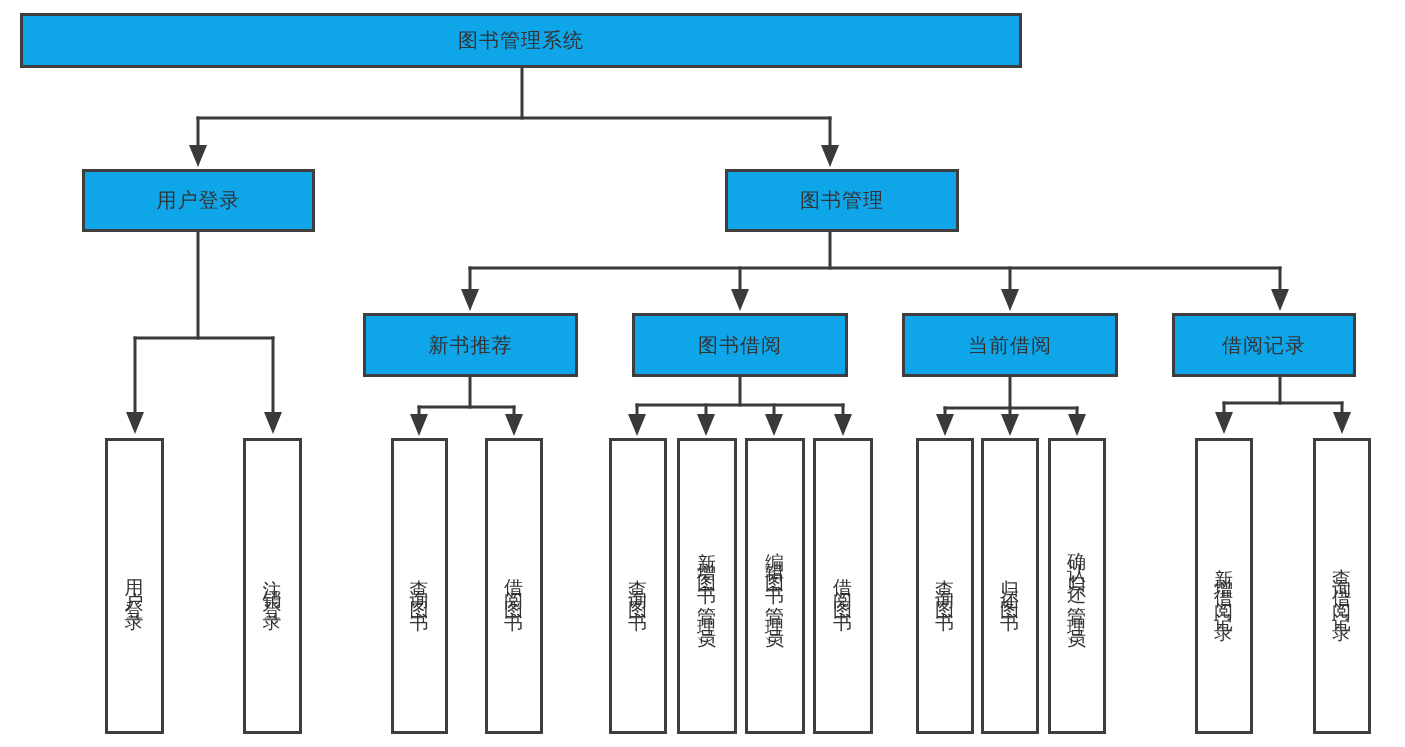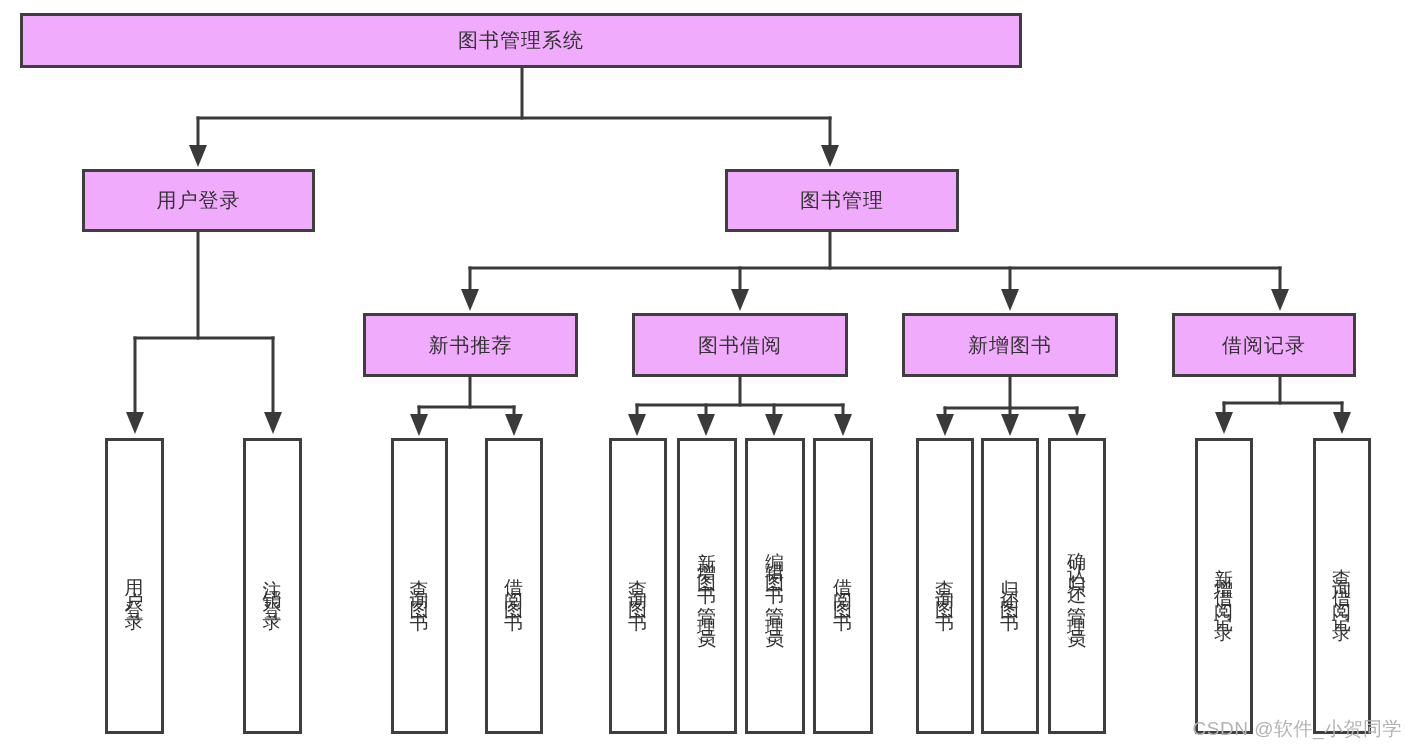--- a/index.html
+++ b/index.html
@@ -12,21 +12,21 @@
     font-family: "Liberation Sans", "DejaVu Sans", sans-serif;
   }
   #connectors {
     position: absolute;
     left: 0; top: 0;
     width: 1405px; height: 747px;
   }
   .node {
     position: absolute;
     box-sizing: border-box;
-    background: #f0abfc;
+    background: #0ea5e9;
     border: 3px solid #3e3e3e;
     display: flex;
     align-items: center;
     justify-content: center;
     color: #333333;
     font-size: 20px;
     letter-spacing: 1px;
   }
   .hlabel { white-space: nowrap; }
   .leaf {
@@ -172,21 +172,21 @@
     <span class="hlabel">图书管理</span>
   </div>
 
   <div class="node" id="n-brw">
     <span class="hlabel">图书借阅</span>
   </div>
   <div class="node" id="n-newbk">
     <span class="hlabel">新书推荐</span>
   </div>
   <div class="node" id="n-cur">
-    <span class="hlabel">新增图书</span>
+    <span class="hlabel">当前借阅</span>
   </div>
   <div class="node" id="n-rec">
     <span class="hlabel">借阅记录</span>
   </div>
 
   <div class="leaf" id="lf-a1">
     <span class="vlabel">用户登录</span>
   </div>
   <div class="leaf" id="lf-a2">
     <span class="vlabel">注销登录</span>
@@ -222,15 +222,14 @@
     <span class="vlabel">确认归还（管理员）</span>
   </div>
 
   <div class="leaf" id="lf-e1">
     <span class="vlabel">新增借阅记录</span>
   </div>
   <div class="leaf" id="lf-e2">
     <span class="vlabel">查询借阅记录</span>
   </div>
 
-  <div id="watermark">CSDN @软件_小贺同学</div>
 
 </div>
 
 </body></html>

